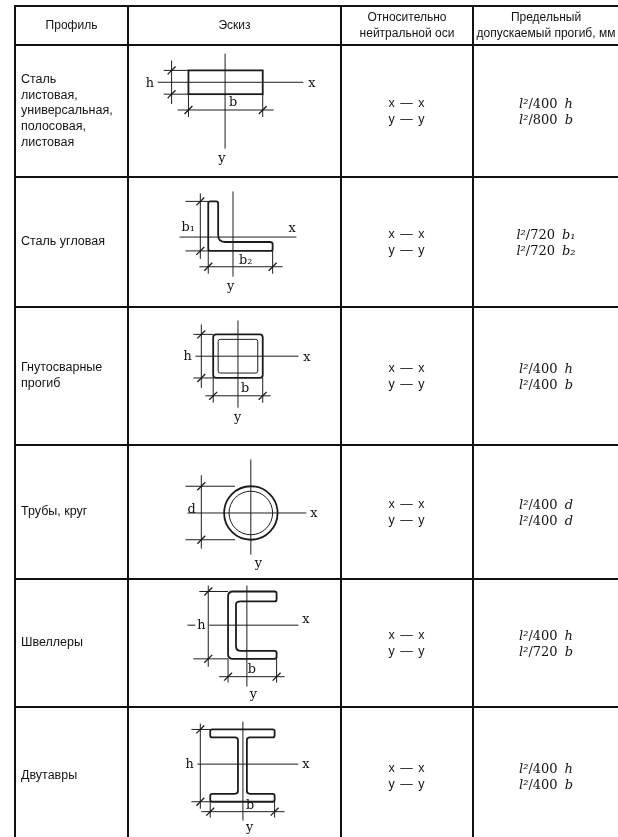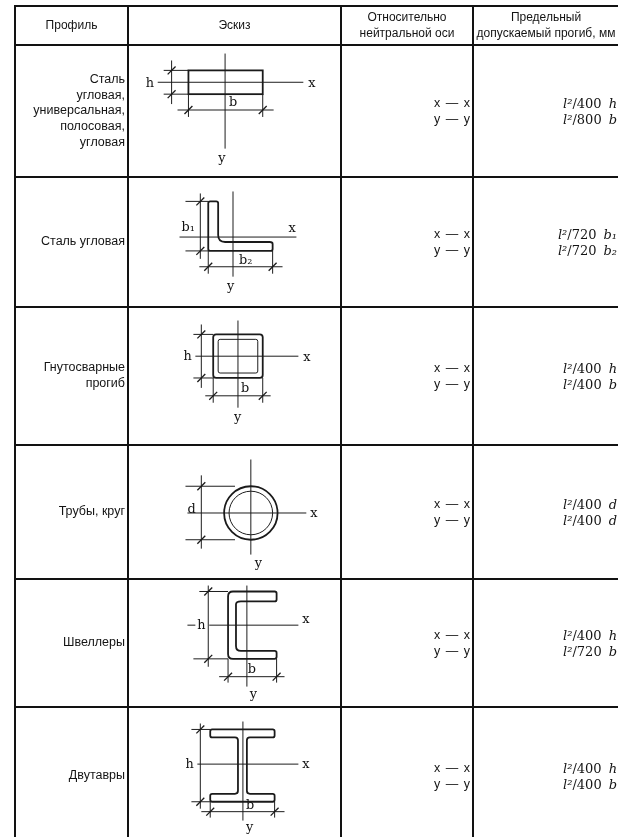--- a/index.html
+++ b/index.html
@@ -8,21 +8,20 @@
     font-family:"Liberation Sans",sans-serif;color:#141414;overflow:hidden;
   }
   table.profiles{
     border-collapse:collapse;table-layout:fixed;
     margin:5px 0 0 14px;width:604px;
   }
   table.profiles th, table.profiles td{
     border:2px solid #121212;
     vertical-align:middle;
     background:#ffffff;
-    text-align:right;
   }
   tr.hdr th{
     font-weight:normal;font-size:12px;line-height:1.3;text-align:center;
     padding:3px 2px;height:30px;
   }
   td.c-profile{
     text-align:left;padding:4px 2px 4px 5px;font-size:12.5px;line-height:1.26;
   }
   td.c-sketch{padding:0;text-align:center;}
   td.c-sketch svg{display:block;margin:0 auto;}
@@ -55,24 +54,24 @@
         <tr class="hdr">
     <th>Профиль</th>
     <th>Эскиз</th>
     <th>Относительно нейтральной оси</th>
     <th>Предельный допускаемый прогиб, мм</th>
   </tr>
 
   <tr style="height:132px">
     <td class="c-profile">
       <div>Сталь</div>
-      <div>угловая,</div>
+      <div>листовая,</div>
       <div>универсальная,</div>
       <div>полосовая,</div>
-      <div>угловая</div>
+      <div>листовая</div>
     </td>
     <td class="c-sketch">
       <svg width="209" height="128" viewBox="0 0 211 128">
         <g>
           <line class="thin" x1="28" y1="35" x2="175" y2="35"></line>
           <line class="thin" x1="96" y1="6" x2="96" y2="102"></line>
         </g>
         <rect class="ol" x="59" y="23" width="75" height="24"></rect>
         <g>
           <path class="thin" d="M42,13 V57"></path>

